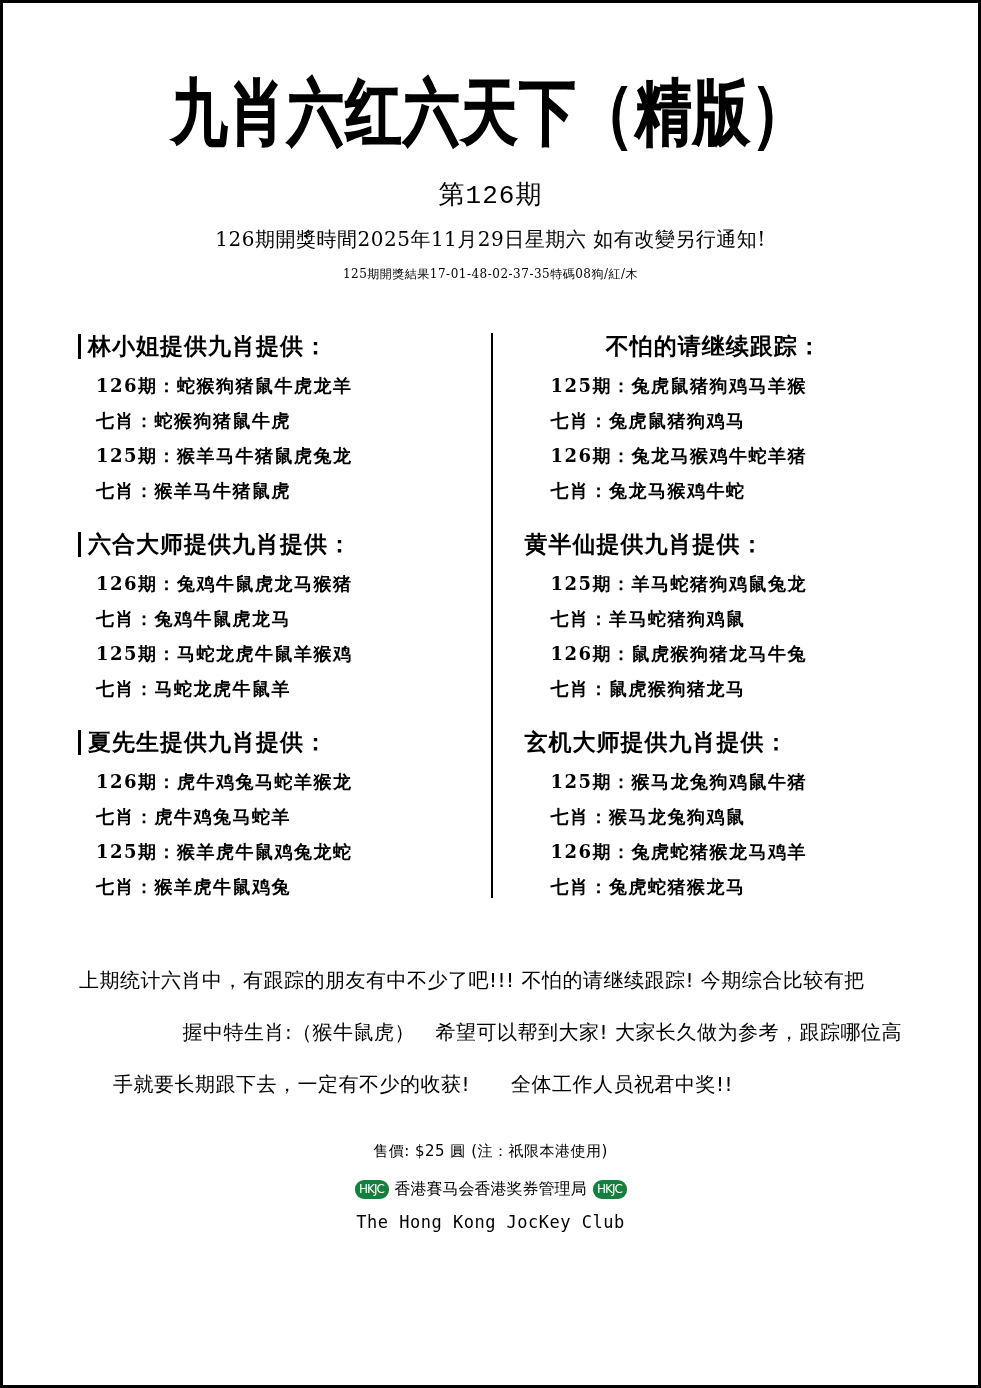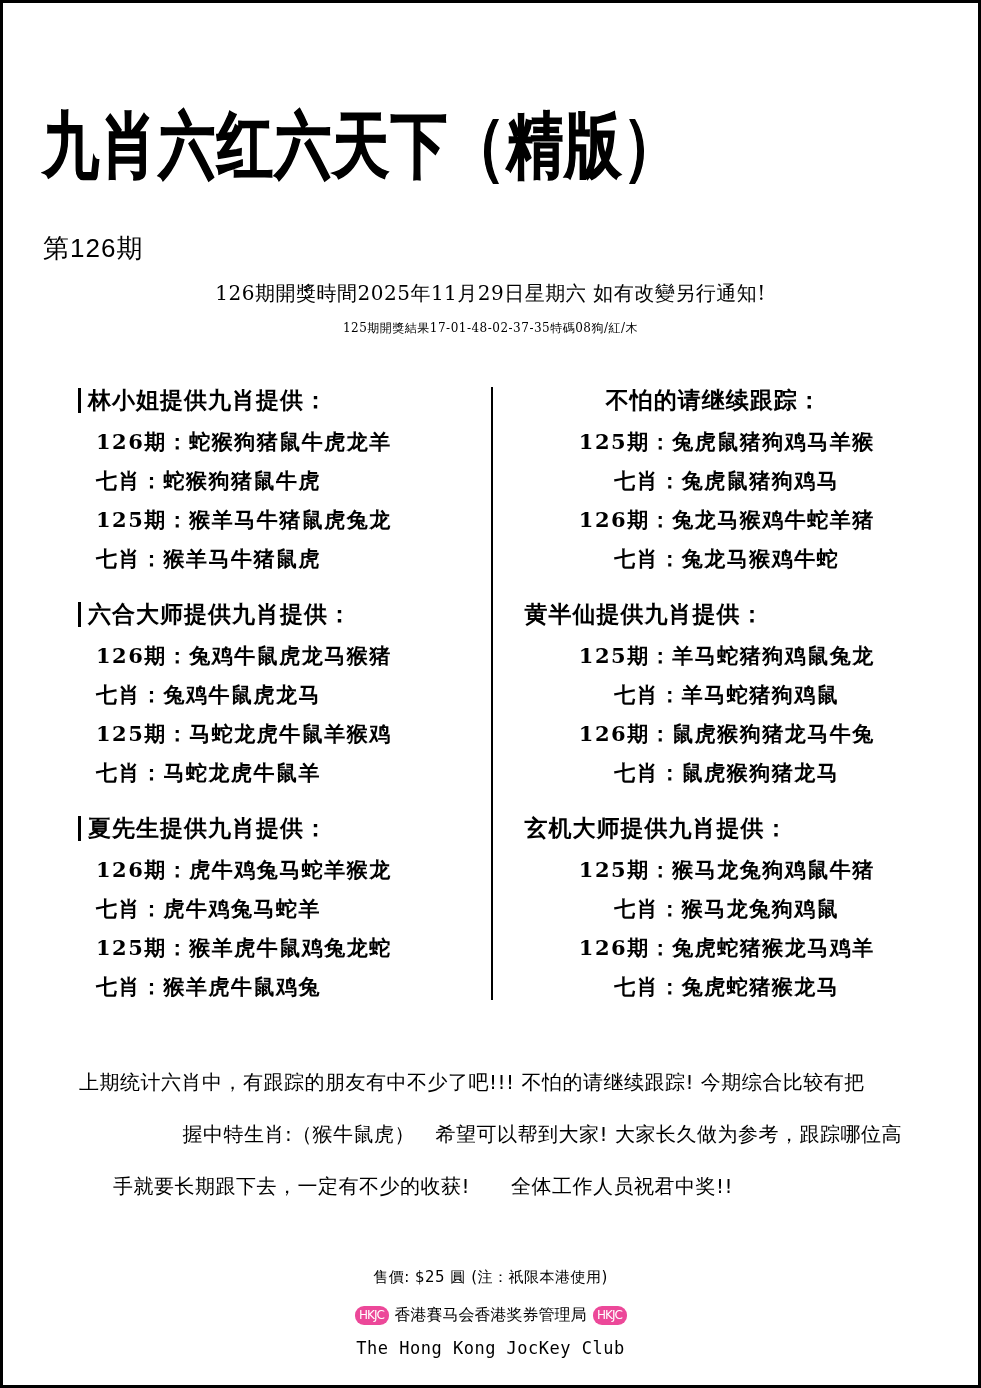--- a/index.html
+++ b/index.html
@@ -23,42 +23,42 @@
   }
   .inner {
     position: absolute;
     left: 0; right: 0; top: 0; bottom: 0;
     padding: 0 40px;
     box-sizing: border-box;
   }
 
   
   .title-wrap {
-    text-align: left;
-    margin-top: 95px;
+    text-align: center;
+    margin-top: 62px;
     height: 78px;
   }
   .title {
     display: inline-block;
     font-family: "DejaVu Serif", serif;
     font-size: 56px;
     font-weight: bold;
     letter-spacing: 2px;
     line-height: 72px;
     color: #000;
     transform: scaleY(1.28);
     transform-origin: center top;
     -webkit-text-stroke: 1px #000;
   }
 
   .issue {
-    text-align: left;
-    font-family: Liberation Sans, sans-serif;
+    text-align: center;
+    font-family: Liberation Mono, monospace;
     font-size: 26px;
-    margin-top: 55px;
+    margin-top: 34px;
     letter-spacing: 1px;
   }
   .subline {
     text-align: center;
     font-family: "DejaVu Serif", serif;
     font-size: 20px;
     margin-top: 14px;
     letter-spacing: 0.5px;
   }
   .subline2 {
@@ -109,65 +109,65 @@
     position: absolute;
     left: 0; top: 3px; bottom: 3px;
     width: 3px;
     background: #000;
   }
   .right .block-head { text-align: left; }
 
   .block-line {
     font-family: "DejaVu Serif", serif;
     font-weight: bold;
-    font-size: 21px;
+    font-size: 18px;
     letter-spacing: 1.5px;
     margin: 0 0 11px 0;
   }
   .left .block-line { padding-left: 18px; }
-  .right .block-line { padding-left: 26px; text-align: center; }
+  .right .block-line { padding-left: 26px; }
 
   .right .block-head.center { text-align: center; }
 
   
   .notes {
     margin-top: 44px;
     padding: 0 36px;
     box-sizing: border-box;
     font-family: "DejaVu Sans", "Liberation Sans", sans-serif;
     font-size: 20px;
     line-height: 52px;
     letter-spacing: 0.5px;
     text-align: justify;
   }
   .notes .l1 { text-align: left; }
   .notes .l2 { text-align: right; padding-left: 0; }
   .notes .l3 { text-align: left; padding-left: 34px; }
 
   
-  .footer { margin-top: 56px; text-align: center; }
+  .footer { margin-top: 32px; text-align: center; }
   .price {
     font-family: "DejaVu Sans", sans-serif;
     font-size: 15px;
     letter-spacing: 0.5px;
   }
   .org {
     margin-top: 18px;
     font-size: 16px;
     display: flex;
     align-items: center;
     justify-content: center;
     gap: 6px;
     font-family: "DejaVu Sans", sans-serif;
   }
   .logo-mark {
     display: inline-block;
     width: 34px;
     height: 19px;
-    background: #ec4899;
+    background: #15803d;
     color: #fff;
     border-radius: 9px;
     font-size: 12px;
     line-height: 19px;
     letter-spacing: -1px;
     font-family: "DejaVu Sans", sans-serif;
   }
   .org-name { font-size: 16px; }
   .club {
     margin-top: 12px;

